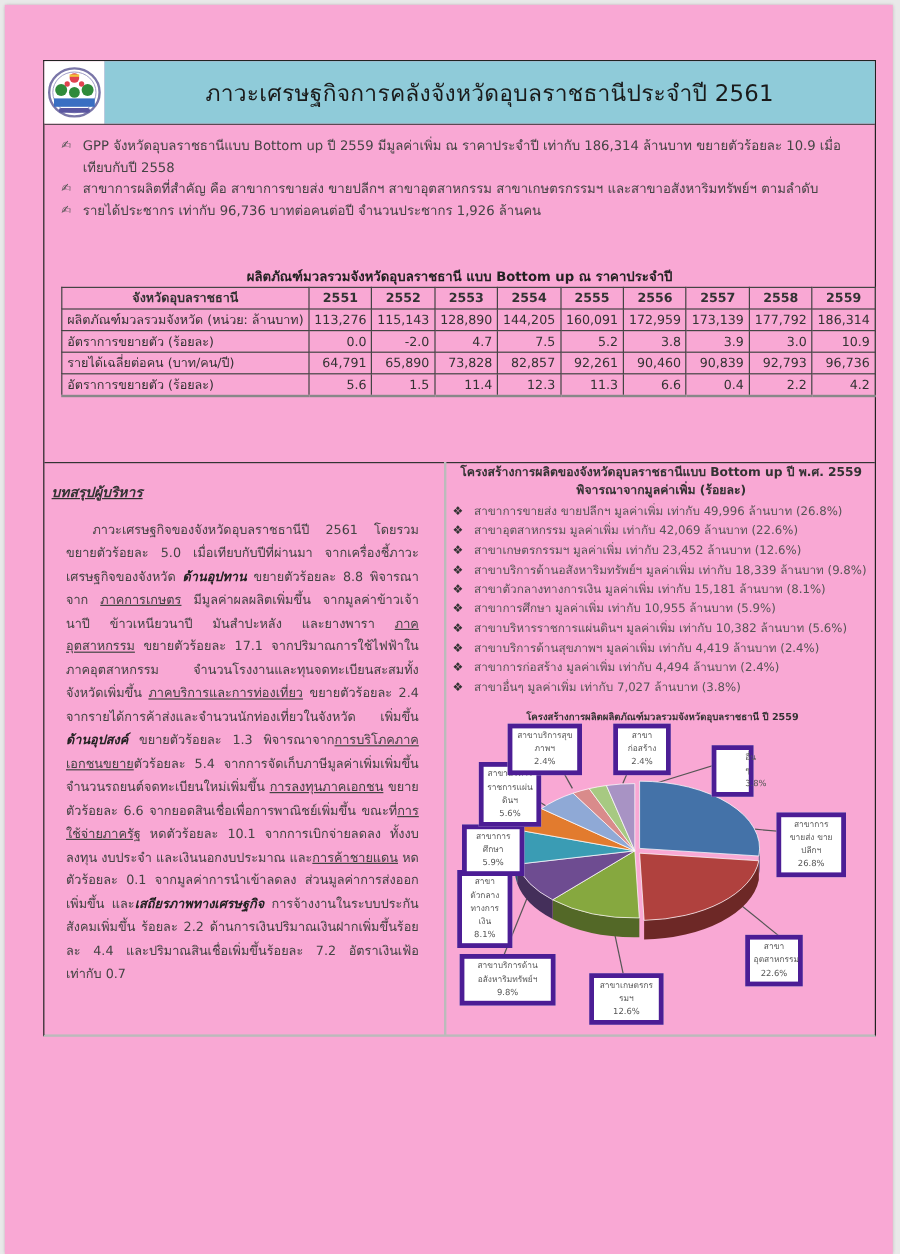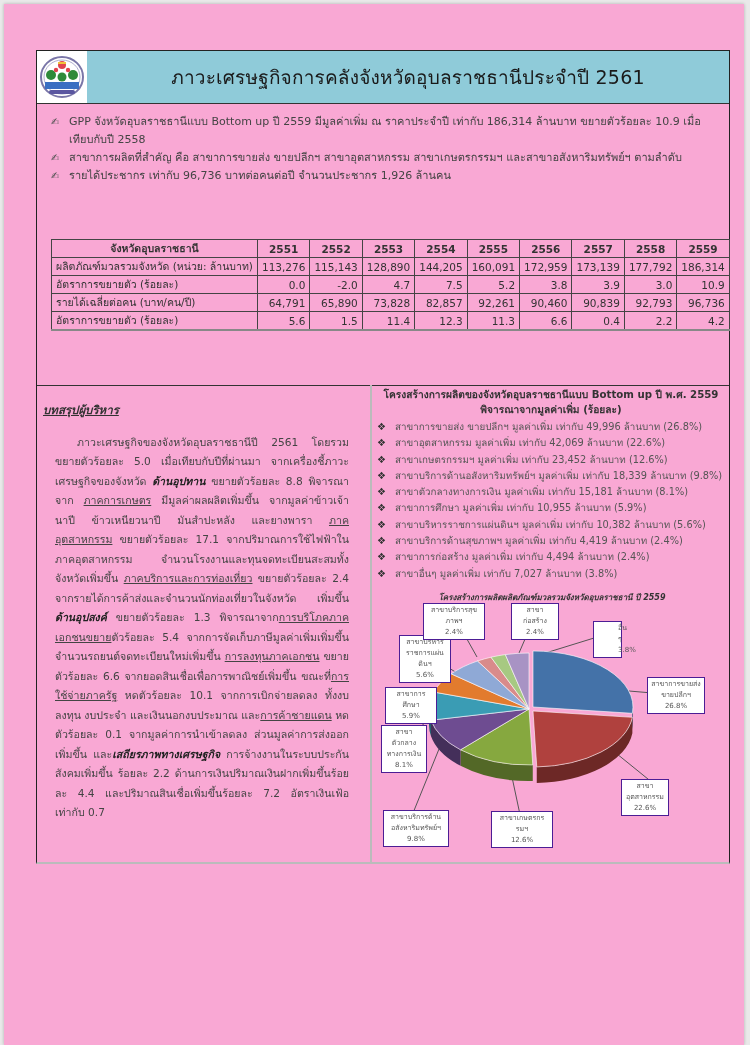--- a/index.html
+++ b/index.html
@@ -46,23 +46,23 @@
   .exec .u { text-decoration:underline; }
   .exec .bi { font-weight:bold; font-style:italic; color:#222; }
 
   .struct { position:absolute; left:340px; top:336px; width:348px; }
   .struct-title { text-align:center; font-size:10.2px; font-weight:bold; line-height:15px; color:#333; }
   .sector-list { margin-top:2px; font-size:9.8px; line-height:16.3px; color:#555; }
   .sector-list .row { display:flex; }
   .sector-list .di { width:18px; flex:none; color:#333; font-size:10px; }
 
   .chart { position:absolute; left:2px; top:204px; width:346px; height:270px; }
-  .chart-title { position:absolute; left:0; top:0; width:346px; text-align:center; font-size:8px; font-style:italic; font-weight:bold; color:#333; }
+  .chart-title { position:absolute; left:0; top:0; width:346px; text-align:center; font-size:8px; font-weight:bold; color:#333; }
   .callout {
-    position:absolute; border:1px solid #4c1d95; background:#fff; font-size:7px; line-height:11px;
+    position:absolute; border:4px solid #4c1d95; background:#fff; font-size:7px; line-height:11px;
     color:#555; text-align:center; padding:1px 3px; box-sizing:border-box;
   }
 </style>
 </head>
 <body>
 
 <div class="page">
   <div class="frame">
 
     <div class="hdr">
@@ -94,20 +94,21 @@
       <div class="row">
         <span class="bi">✍</span>
         <span class="txt">สาขาการผลิตที่สำคัญ คือ สาขาการขายส่ง ขายปลีกฯ สาขาอุตสาหกรรม สาขาเกษตรกรรมฯ และสาขาอสังหาริมทรัพย์ฯ ตามลำดับ</span>
       </div>
       <div class="row">
         <span class="bi">✍</span>
         <span class="txt">รายได้ประชากร เท่ากับ 96,736 บาทต่อคนต่อปี จำนวนประชากร 1,926 ล้านคน</span>
       </div>
     </div>
 
+    <div class="tbl-title">ผลิตภัณฑ์มวลรวมจังหวัดอุบลราชธานี แบบ Bottom up ณ ราคาประจำปี</div>
     <table class="gpp">
       <thead>
         <tr>
           <th style="width:176px">จังหวัดอุบลราชธานี</th>
           <th style="width:38px">2551</th>
           <th style="width:38px">2552</th>
           <th style="width:38px">2553</th>
           <th style="width:38px">2554</th>
           <th style="width:38px">2555</th>
           <th style="width:38px">2556</th>
@@ -259,21 +260,21 @@
               <div>26.8%</div>
             </div>
             <div class="callout" style="left: 242px; top: 188px; width: 48px; min-height: 26px;">
               <div>สาขาอุตสาหกรรม</div>
               <div>22.6%</div>
             </div>
             <div class="callout" style="left: 112px; top: 220px; width: 62px; min-height: 26px;">
               <div>สาขาเกษตรกรรมฯ</div>
               <div>12.6%</div>
             </div>
-            <div class="callout" style="left: 4px; top: 219px; width: 66px; min-height: 36px;">
+            <div class="callout" style="left: 4px; top: 204px; width: 80px; min-height: 36px;">
               <div>สาขาบริการด้านอสังหาริมทรัพย์ฯ</div>
               <div>9.8%</div>
             </div>
             <div class="callout" style="left: 2px; top: 134px; width: 46px; min-height: 36px;">
               <div>สาขาตัวกลางทางการเงิน</div>
               <div>8.1%</div>
             </div>
             <div class="callout" style="left: 6px; top: 96px; width: 52px; min-height: 26px;">
               <div>สาขาการศึกษา</div>
               <div>5.9%</div>

